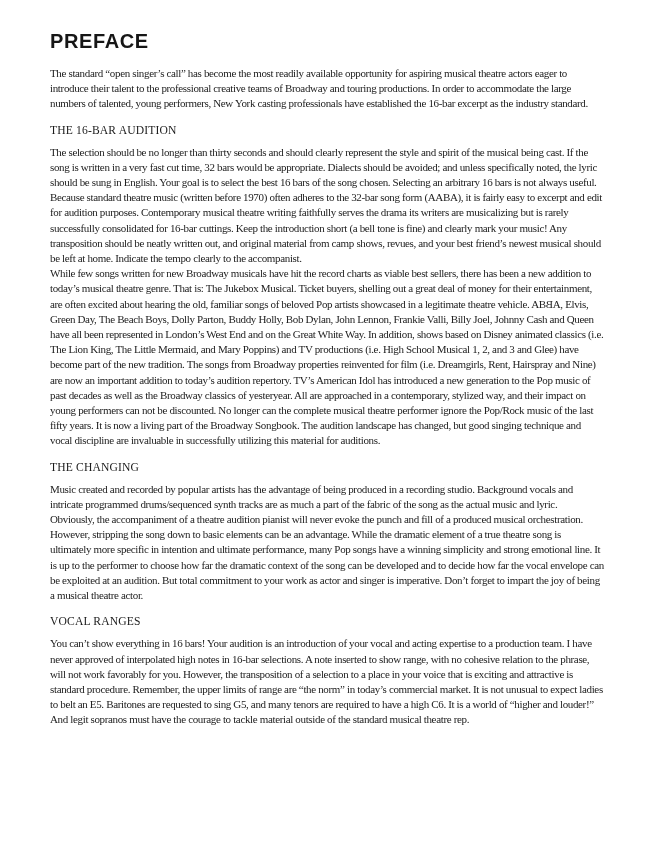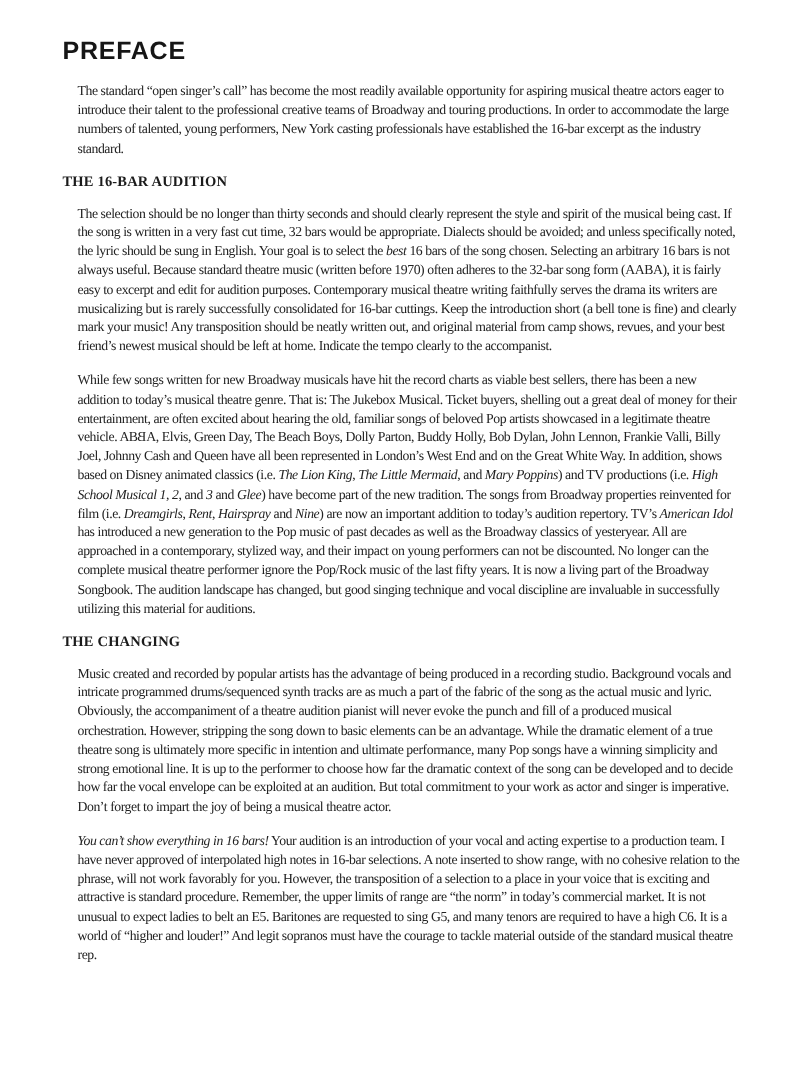--- a/index.html
+++ b/index.html
@@ -18,38 +18,38 @@
     font-family: "Liberation Sans", sans-serif;
     font-weight: bold;
     font-size: 20px;
     line-height: 22px;
     letter-spacing: 0.6px;
     color: #161616;
     margin: 0 0 14px 0;
   }
   h2.sec-heading {
     font-family: "Liberation Serif", serif;
-    font-weight: bold;
+    font-weight: normal;
     font-size: 11.6px;
     line-height: 13px;
     letter-spacing: 0.15px;
     color: #1b1b1b;
     margin: 12px 0 8px 0;
   }
   p.body-par {
     font-family: "Liberation Serif", serif;
     font-size: 11px;
     letter-spacing: -0.35px;
     line-height: 15.2px;
     text-align: left;
     color: #222222;
-    margin: 12px;
+    margin: 0;
     max-width: 558px;
   }
-  p.body-par .it { font-style: italic; }
+  p.body-par .it { }
   p.body-par .flip { display: inline-block; transform: scaleX(-1); }
 </style>
 </head>
 <body>
 
 <main class="page">
 
   <h1 class="doc-title">PREFACE</h1>
 
   <section>
@@ -64,16 +64,17 @@
   <section>
     <p class="body-par"><span>While few songs written for new Broadway musicals have hit the record charts as viable best sellers, there has been a new addition to today’s musical theatre genre. That is: The Jukebox Musical. Ticket buyers, shelling out a great deal of money for their entertainment, are often excited about hearing the old, familiar songs of beloved Pop artists showcased in a legitimate theatre vehicle. AB</span><span class="flip">B</span><span>A, Elvis, Green Day, The Beach Boys, Dolly Parton, Buddy Holly, Bob Dylan, John Lennon, Frankie Valli, Billy Joel, Johnny Cash and Queen have all been represented in London’s West End and on the Great White Way. In addition, shows based on Disney animated classics (i.e. </span><span class="it">The Lion King</span><span>, </span><span class="it">The Little Mermaid</span><span>, and </span><span class="it">Mary Poppins</span><span>) and TV productions (i.e. </span><span class="it">High School Musical 1, 2</span><span>, and </span><span class="it">3</span><span> and </span><span class="it">Glee</span><span>) have become part of the new tradition. The songs from Broadway properties reinvented for film (i.e. </span><span class="it">Dreamgirls</span><span>, </span><span class="it">Rent</span><span>, </span><span class="it">Hairspray</span><span> and </span><span class="it">Nine</span><span>) are now an important addition to today’s audition repertory. TV’s </span><span class="it">American Idol</span><span> has introduced a new generation to the Pop music of past decades as well as the Broadway classics of yesteryear. All are approached in a contemporary, stylized way, and their impact on young performers can not be discounted. No longer can the complete musical theatre performer ignore the Pop/Rock music of the last fifty years. It is now a living part of the Broadway Songbook. The audition landscape has changed, but good singing technique and vocal discipline are invaluable in successfully utilizing this material for auditions.</span></p>
   </section>
 
   <section>
     <h2 class="sec-heading">THE CHANGING</h2>
     <p class="body-par"><span>Music created and recorded by popular artists has the advantage of being produced in a recording studio. Background vocals and intricate programmed drums/sequenced synth tracks are as much a part of the fabric of the song as the actual music and lyric. Obviously, the accompaniment of a theatre audition pianist will never evoke the punch and fill of a produced musical orchestration. However, stripping the song down to basic elements can be an advantage. While the dramatic element of a true theatre song is ultimately more specific in intention and ultimate performance, many Pop songs have a winning simplicity and strong emotional line. It is up to the performer to choose how far the dramatic context of the song can be developed and to decide how far the vocal envelope can be exploited at an audition. But total commitment to your work as actor and singer is imperative. Don’t forget to impart the joy of being a musical theatre actor.</span></p>
   </section>
 
   <section>
+    <h2 class="sec-heading">VOCAL RANGES</h2>
     <p class="body-par"><span class="it">You can’t show everything in 16 bars!</span><span> Your audition is an introduction of your vocal and acting expertise to a production team. I have never approved of interpolated high notes in 16-bar selections. A note inserted to show range, with no cohesive relation to the phrase, will not work favorably for you. However, the transposition of a selection to a place in your voice that is exciting and attractive is standard procedure. Remember, the upper limits of range are “the norm” in today’s commercial market. It is not unusual to expect ladies to belt an E5. Baritones are requested to sing G5, and many tenors are required to have a high C6. It is a world of “higher and louder!” And legit sopranos must have the courage to tackle material outside of the standard musical theatre rep.</span></p>
   </section>
 
 </main>
 
 </body></html>

